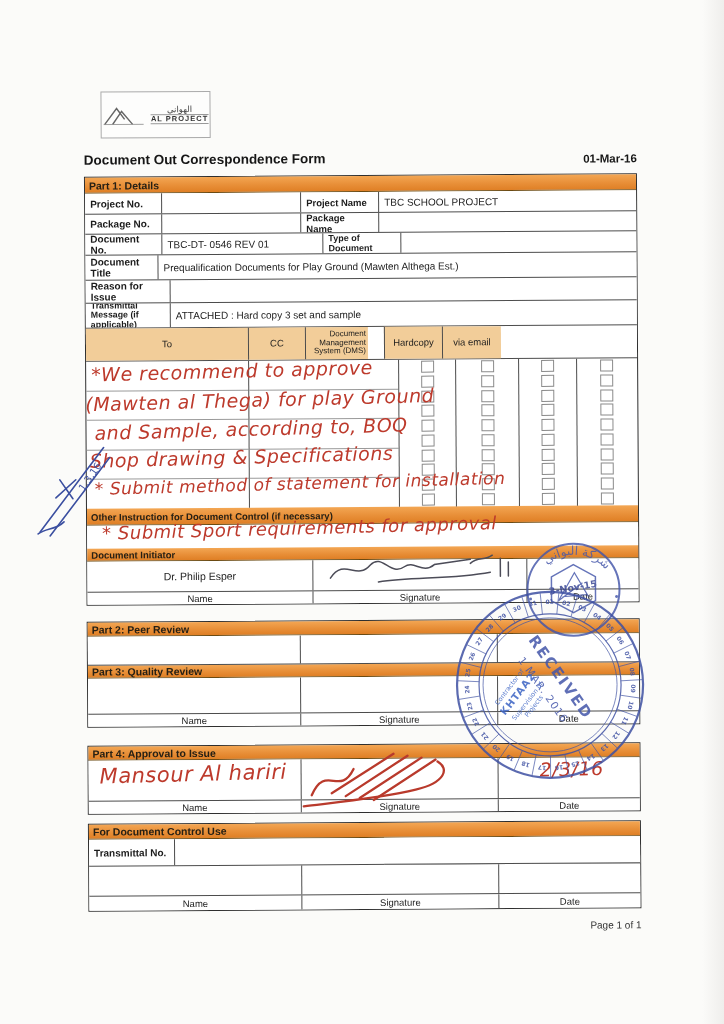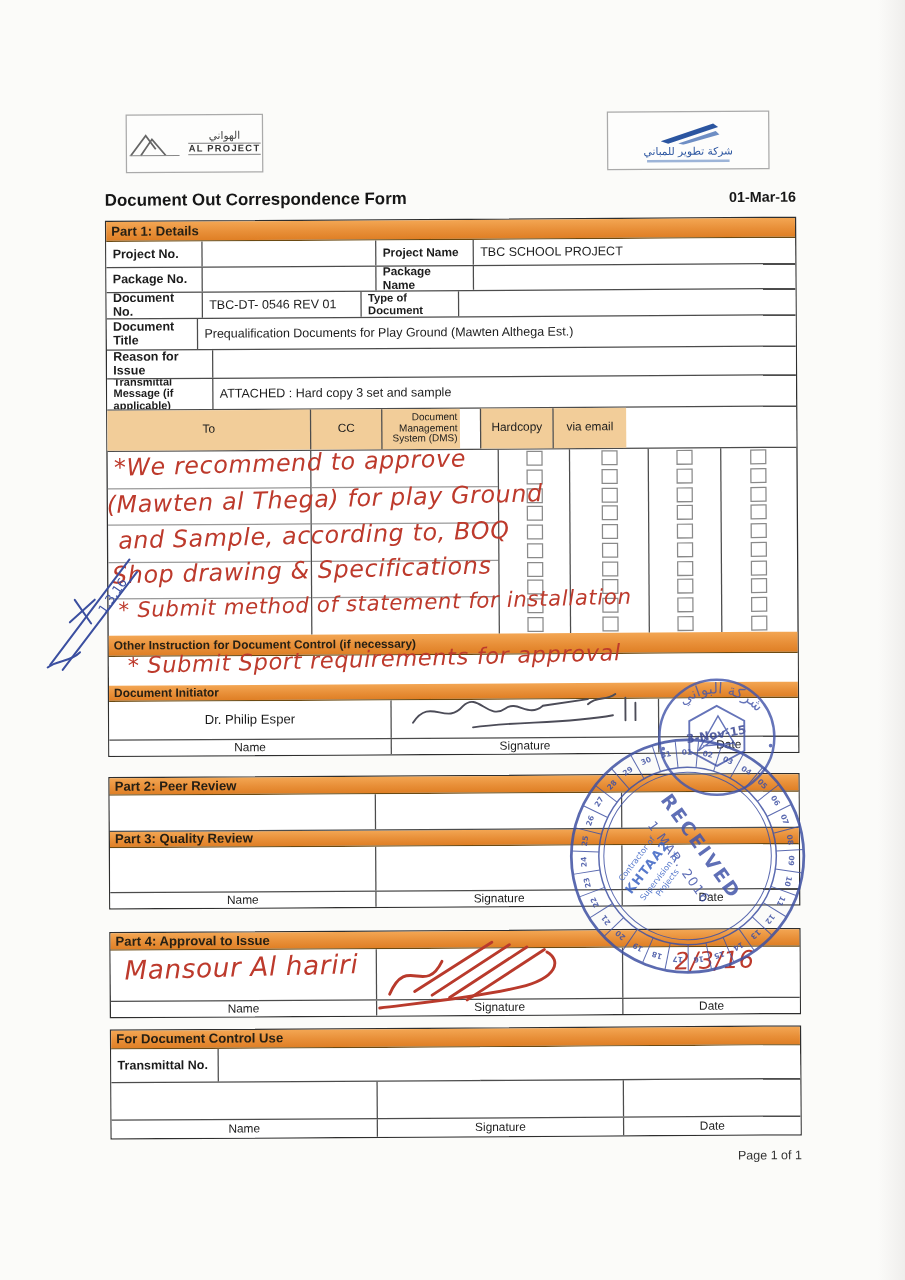--- a/index.html
+++ b/index.html
@@ -66,30 +66,20 @@
       </svg>
     </span>
     <span class="logo-stack">
       <span class="arabic" style="font-size:8.5px;color:#444;">الهواني</span>
       <span style="font-size:7.5px;font-weight:bold;letter-spacing:1px;color:#333;border-top:1px solid #999;border-bottom:1px solid #999;">AL PROJECT</span>
     </span>
   </div>
 
 
 
-  <div class="logobox" style="left:488px;width:130px;flex-direction:column;gap:1px;">
-    <span>
-      <svg width="56" height="20" viewBox="0 0 56 20">
-        <path d="M6,17 L48,3 L52,6 L12,19 Z" fill="#2b55a0"></path>
-        <path d="M20,19 L50,9 L53,12 L24,20 Z" fill="#6e8ec4"></path>
-      </svg>
-    </span>
-    <span class="arabic" style="font-size:8.5px;color:#2b55a0;">شركة تطوير للمباني</span>
-    <span style="width:66px;height:2px;background:#9db4d8;"></span>
-  </div>
 
   <div class="title" style="left:86px;top:151px;">Document Out Correspondence Form</div>
   <div class="docdate" style="left:560px;top:154px;width:79px;text-align:right;">01-Mar-16</div>
 
   <div class="sect" style="top:175px;">
     <div class="bar" style="height:16px;">Part 1:  Details</div>
 
     <div class="row no-top" style="height:20px;">
       <div class="c lbl" style="width:76px;">Project No.</div>
       <div class="c" style="width:139px;"></div>
@@ -97,21 +87,21 @@
       <div class="c" style="flex:1;">TBC SCHOOL PROJECT</div>
     </div>
     <div class="row" style="height:20px;">
       <div class="c lbl" style="width:76px;">Package No.</div>
       <div class="c" style="width:139px;"></div>
       <div class="c lbl" style="width:78px;font-size:9.5px;">Package Name</div>
       <div class="c" style="flex:1;"></div>
     </div>
     <div class="row" style="height:21px;">
       <div class="c lbl" style="width:76px;">Document No.</div>
-      <div class="c" style="width:127px;">TBC-DT- 0546 REV 01</div>
+      <div class="c" style="width:161px;">TBC-DT- 0546 REV 01</div>
       <div class="c lbl" style="width:78px;font-size:9px;">Type of Document</div>
       <div class="c" style="flex:1;"></div>
     </div>
 
     <div class="row" style="height:25px;">
       <div class="c lbl" style="width:72px;">Document Title</div>
       <div class="c" style="flex:1;">Prequalification Documents for Play Ground (Mawten Althega Est.)</div>
     </div>
     <div class="row" style="height:23px;">
       <div class="c lbl" style="width:84px;">Reason for Issue</div>

